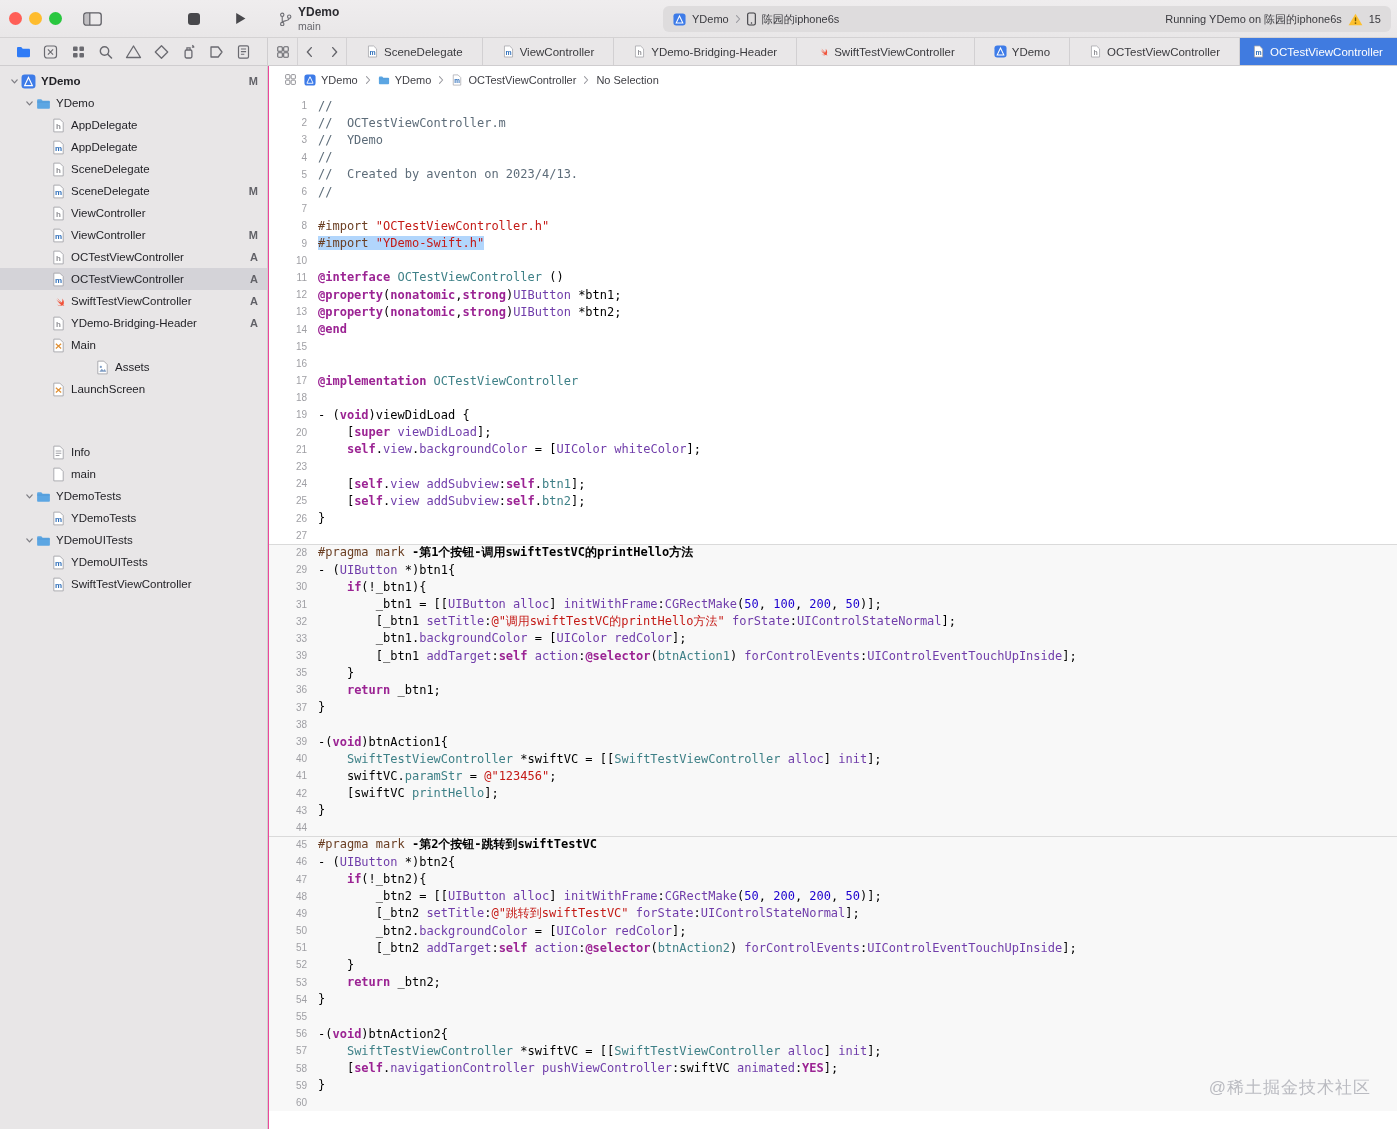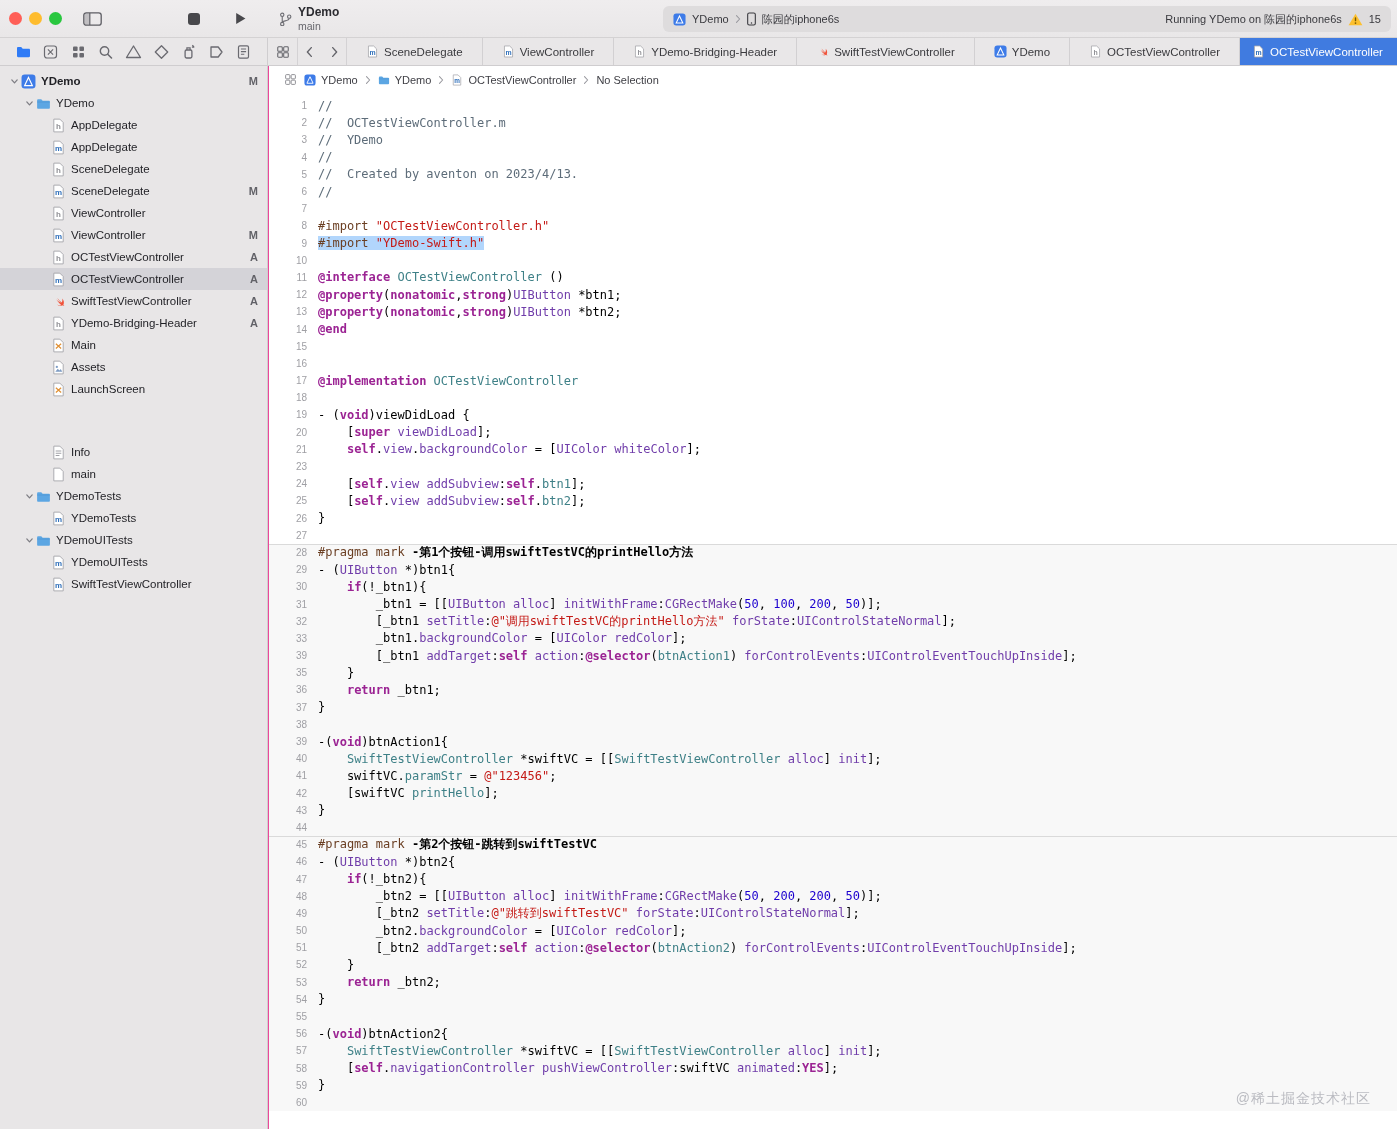--- a/index.html
+++ b/index.html
@@ -76,21 +76,21 @@
   .tk-pl{color:#000}
   .tk-cm{color:#5d6c79}
   .tk-str{color:#c41a16}
   .tk-num{color:#1c00cf}
   .tk-kw{color:#9b2393;font-weight:bold}
   .tk-pre{color:#6a3e22}
   .tk-fw{color:#703daa}
   .tk-prj{color:#3e8087}
   .tk-mk{color:#000;font-weight:bold}
   .selhl{background:#b2d6fc}
-  .watermark{position:absolute;right:26px;bottom:21px;font-size:14px;color:#babbc1;letter-spacing:1px}
+  .watermark{position:absolute;right:26px;bottom:30px;font-size:17px;color:#babbc1;letter-spacing:1px}
 </style>
 </head>
 <body>
 
 <div class="app">
 
   <div class="titlebar">
     <span class="tl r"></span>
     <span class="tl y"></span>
     <span class="tl g"></span>
@@ -442,21 +442,21 @@
       <div class="srow" style="padding-left: 38px;">
         <span class="disc"></span>
         <span class="fic">
           <svg viewBox="0 0 16 16">
             <path d="M3 1.2h6.4L13 4.8v10H3z" fill="#fff" stroke="#a8a8ad" stroke-width="1"></path>
             <path d="M5.2 6.2l5.6 5M10.8 6.2l-5.6 5" stroke="#e09035" stroke-width="1.3"></path>
           </svg>
         </span>
         <span class="slabel">Main</span>
       </div>
-      <div class="srow" style="padding-left: 38px;">
+      <div class="srow" style="padding-left: 38px; margin-left: 44px;">
         <span class="disc"></span>
         <span class="fic">
           <svg viewBox="0 0 16 16">
             <path d="M3 1.2h6.4L13 4.8v10H3z" fill="#fff" stroke="#a8a8ad" stroke-width="1"></path>
             <circle cx="6.2" cy="7.4" r="1.2" fill="#7e9cc4"></circle>
             <path d="M4.6 12.4l2.6-3.2 1.8 2 1.4-1.6 1.6 2.8z" fill="#7e9cc4"></path>
           </svg>
         </span>
         <span class="slabel">Assets</span>
       </div>

